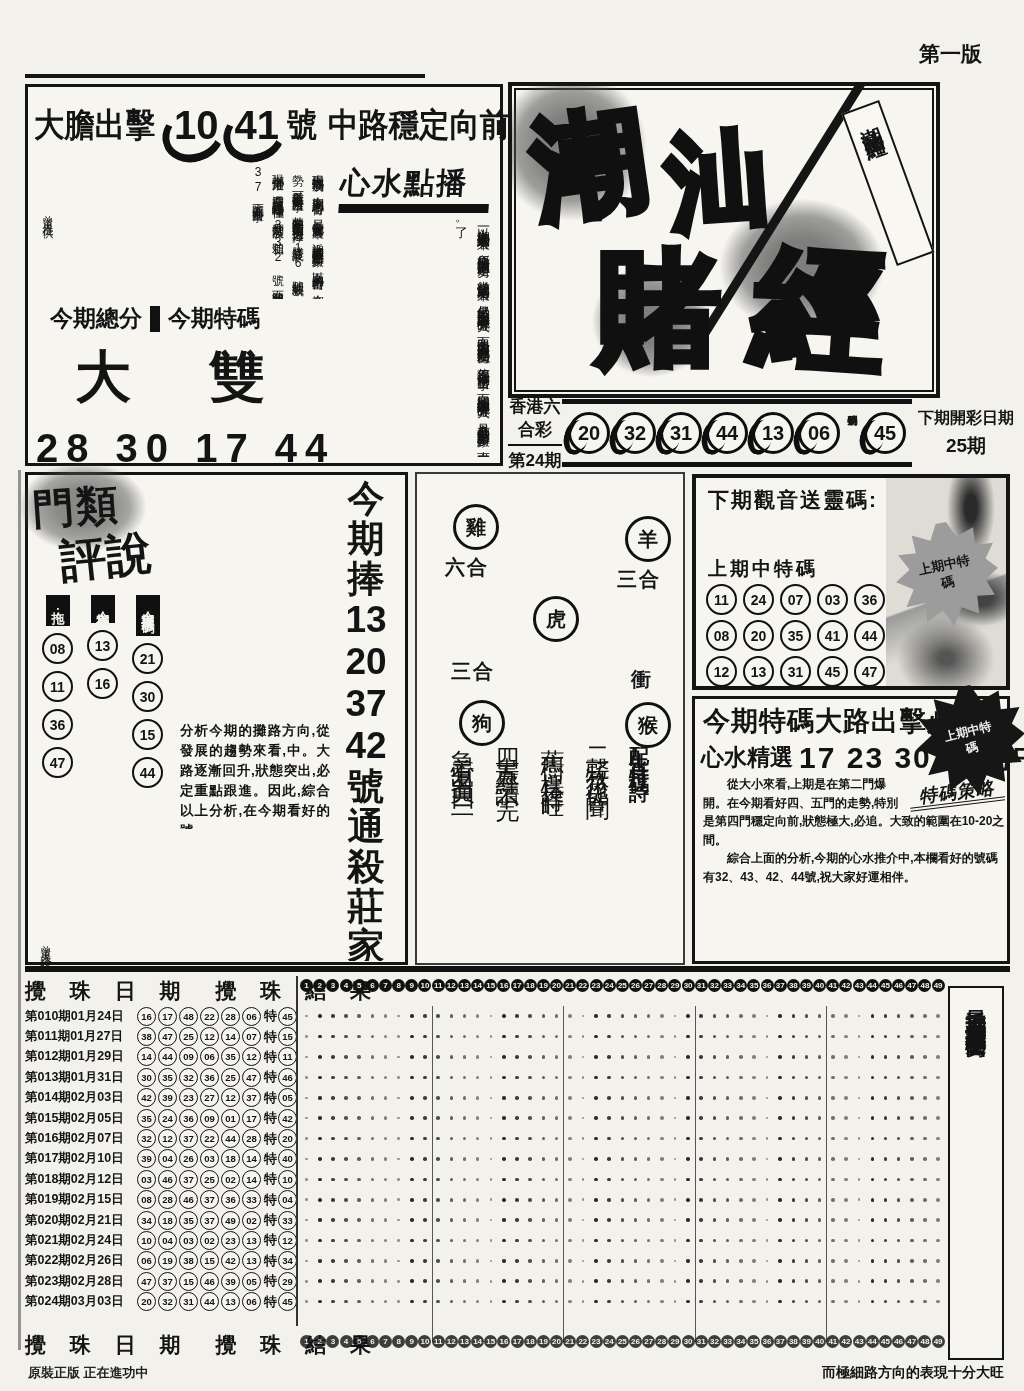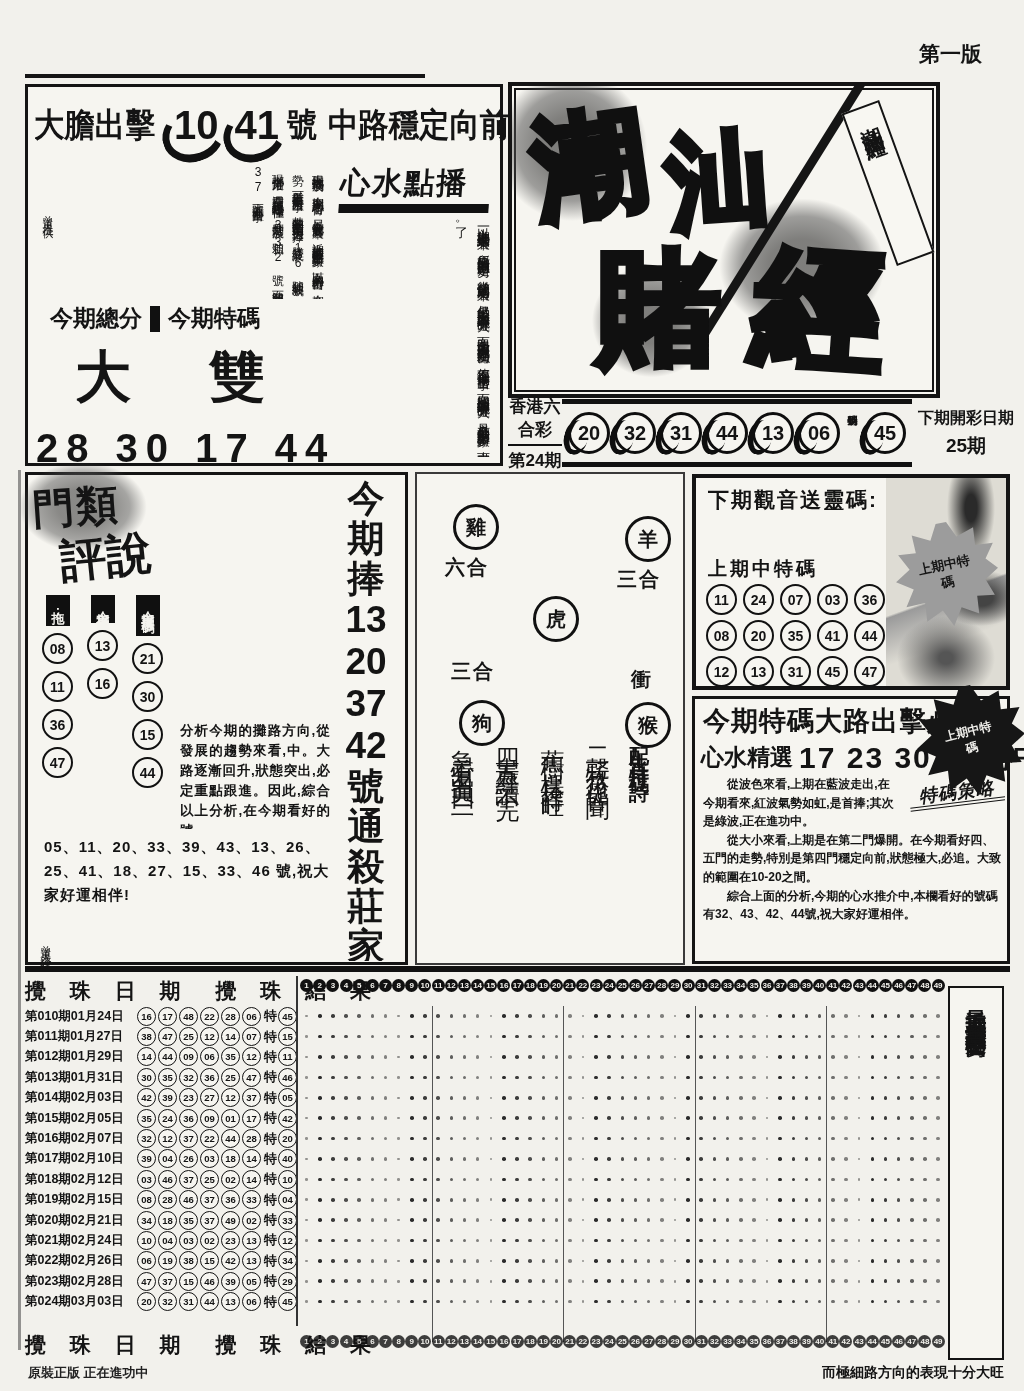--- a/index.html
+++ b/index.html
@@ -247,21 +247,20 @@
         </div>
         <div class="bcol">
           <div class="banner">今期提供平碼:</div>
           <span class="cn">21</span>
           <span class="cn">30</span>
           <span class="cn">15</span>
           <span class="cn">44</span>
         </div>
       </div>
     <div id="c-para2">分析今期的攤路方向,從發展的趨勢來看,中。大路逐漸回升,狀態突出,必定重點跟進。因此,綜合以上分析,在今期看好的號</div>
-    <div id="c-fav">05、11、20、33、39、43、13、26、25、41、18、27、15、33、46 號,祝大家好運相伴!</div>
     <div id="c-side">
         <div class="ch">今</div>
         <div class="ch">期</div>
         <div class="ch">捧</div>
         <div class="nm">13</div>
         <div class="nm">20</div>
         <div class="nm">37</div>
         <div class="nm">42</div>
         <div class="ch">號</div>
         <div class="ch">通</div>
@@ -330,21 +329,20 @@
     <div id="f-sub">
       <span class="s1">心水精選</span>
       <span class="s2">17 23 30 35</span>
       <span class="s3">必中</span>
     </div>
     <div id="f-star" class="starburst">
         <span>上期中特碼</span>
       </div>
     <div id="f-paras">
       <div id="f-stamp">特碼策略</div>
-        <p>從波色來看,上期在藍波走出,在今期看來,紅波氣勢如虹,是首捧;其次是綠波,正在進功中。</p>
         <p>從大小來看,上期是在第二門爆開。在今期看好四、五門的走勢,特別是第四門穩定向前,狀態極大,必追。大致的範圍在10-20之間。</p>
         <p>綜合上面的分析,今期的心水推介中,本欄看好的號碼有32、43、42、44號,祝大家好運相伴。</p>
       </div>
   </div>
 
   <div id="divider"></div>
 
   <div id="history">
     <div id="h-head">
       <span class="h-big">攪 珠 日 期</span>

